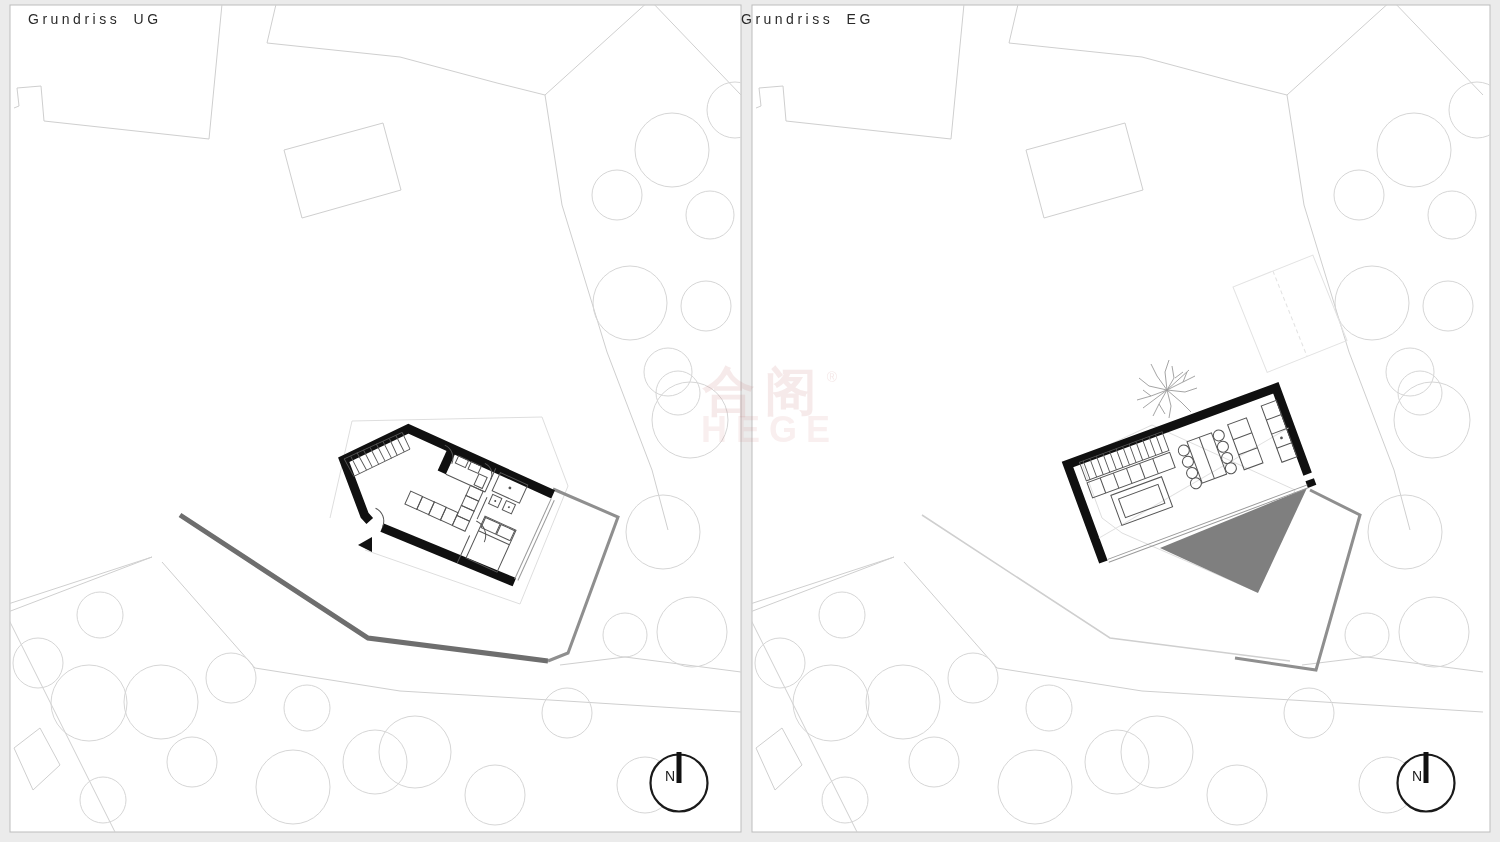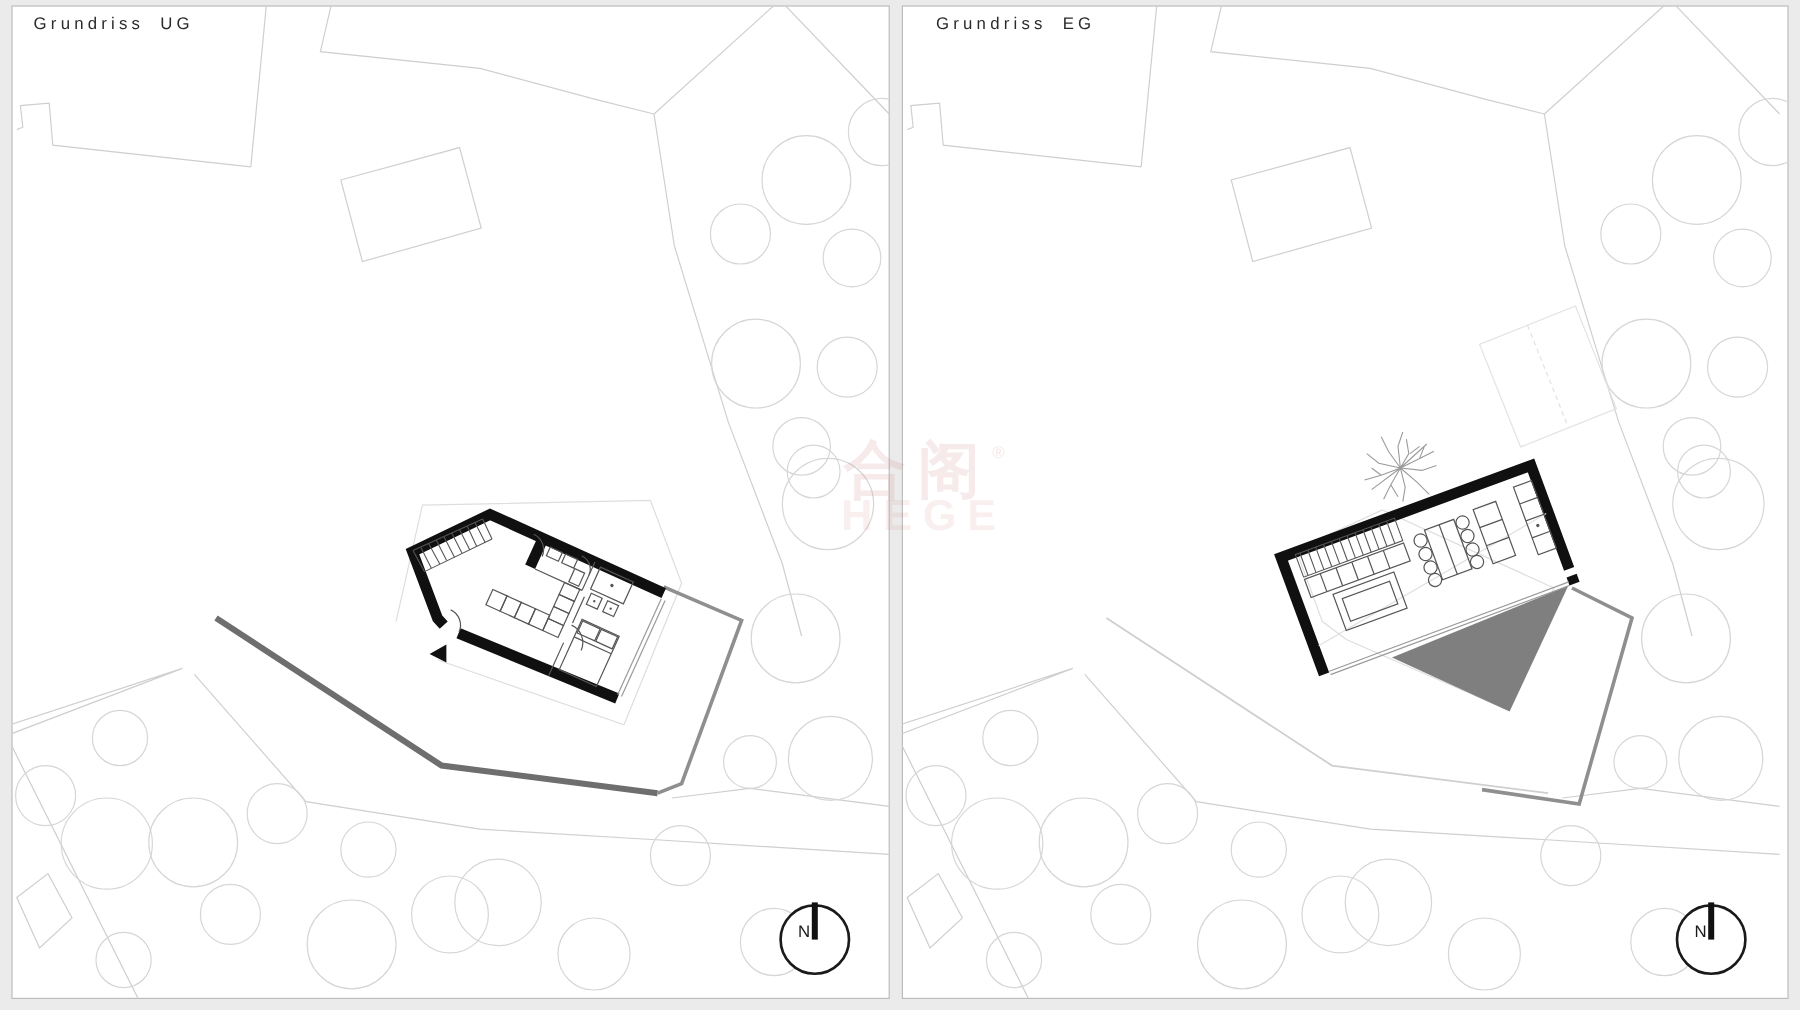--- a/index.html
+++ b/index.html
@@ -9,21 +9,21 @@
     font-family:"Liberation Sans", sans-serif;
   }
   .sheet-svg{position:absolute;left:0;top:0;}
   .panel-title{
     position:absolute;top:11px;
     font-size:14px;letter-spacing:3.5px;color:#2a2a2a;
     font-family:"Liberation Sans",sans-serif;font-weight:400;
     word-spacing:6px;white-space:nowrap;
   }
   #title-ug{left:28px;}
-  #title-eg{left:780px;}
+  #title-eg{left:741px;}
   .watermark{
     position:absolute;left:660px;top:370px;width:220px;
     text-align:center;pointer-events:none;line-height:1;
   }
   .watermark .wm-cjk{
     font-size:52px;font-weight:700;color:rgba(202,126,126,0.16);
     letter-spacing:10px;
     font-family:Liberation Mono, monospace;
   }
   .watermark .wm-reg{

